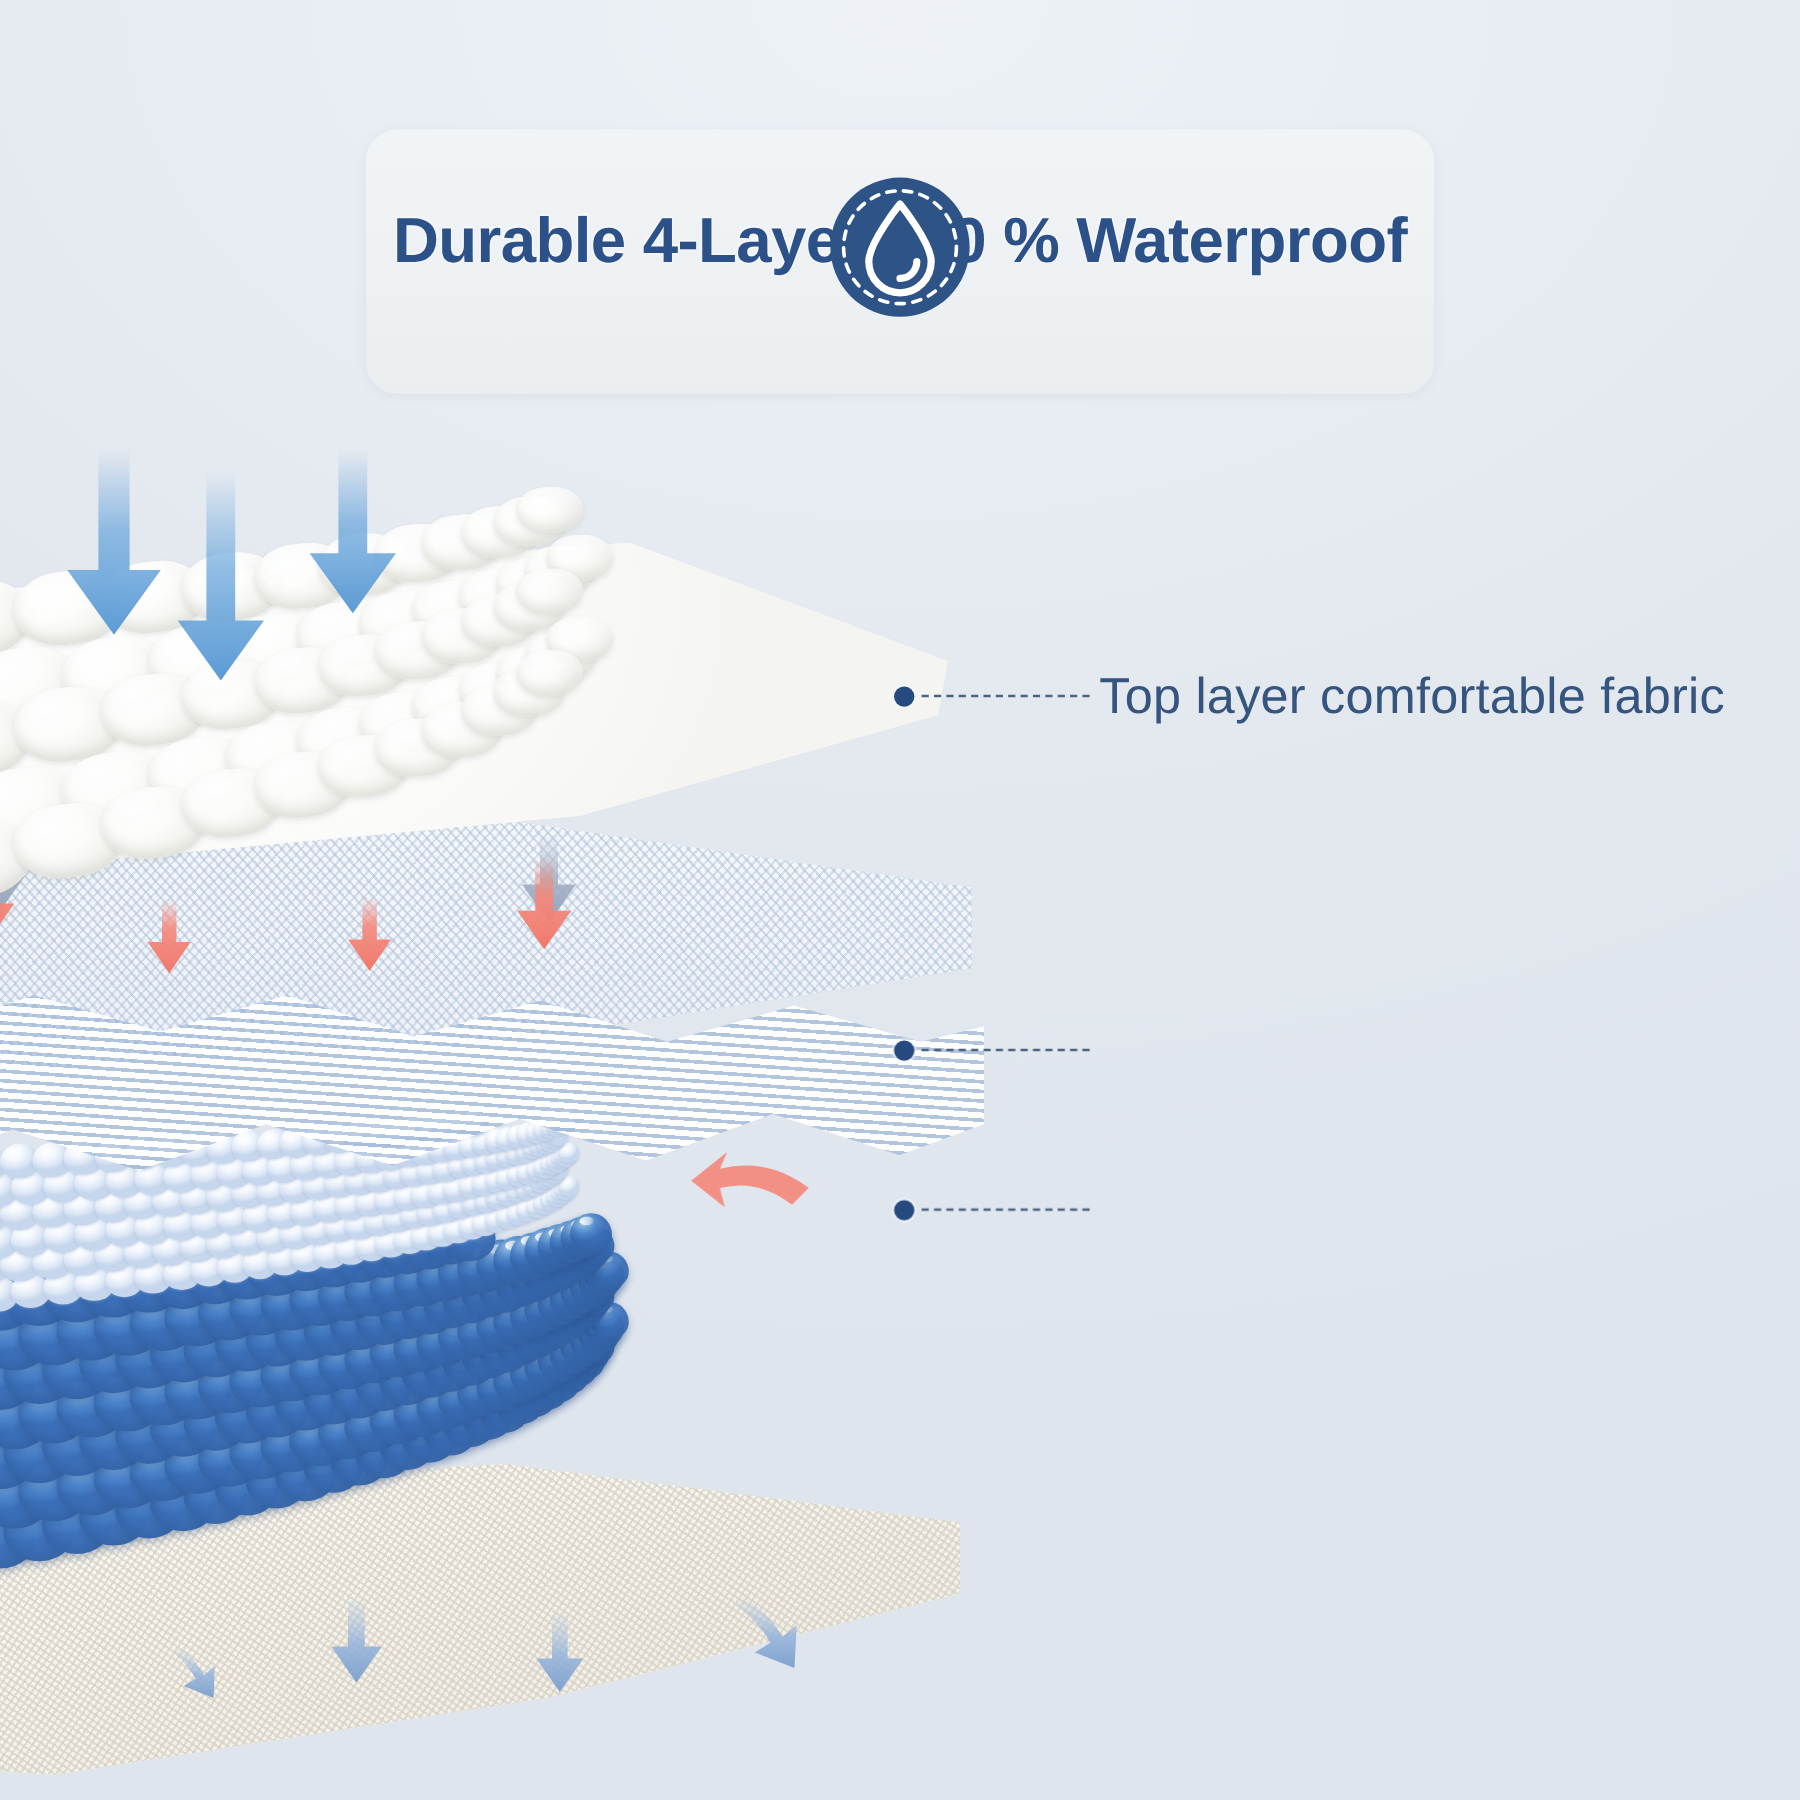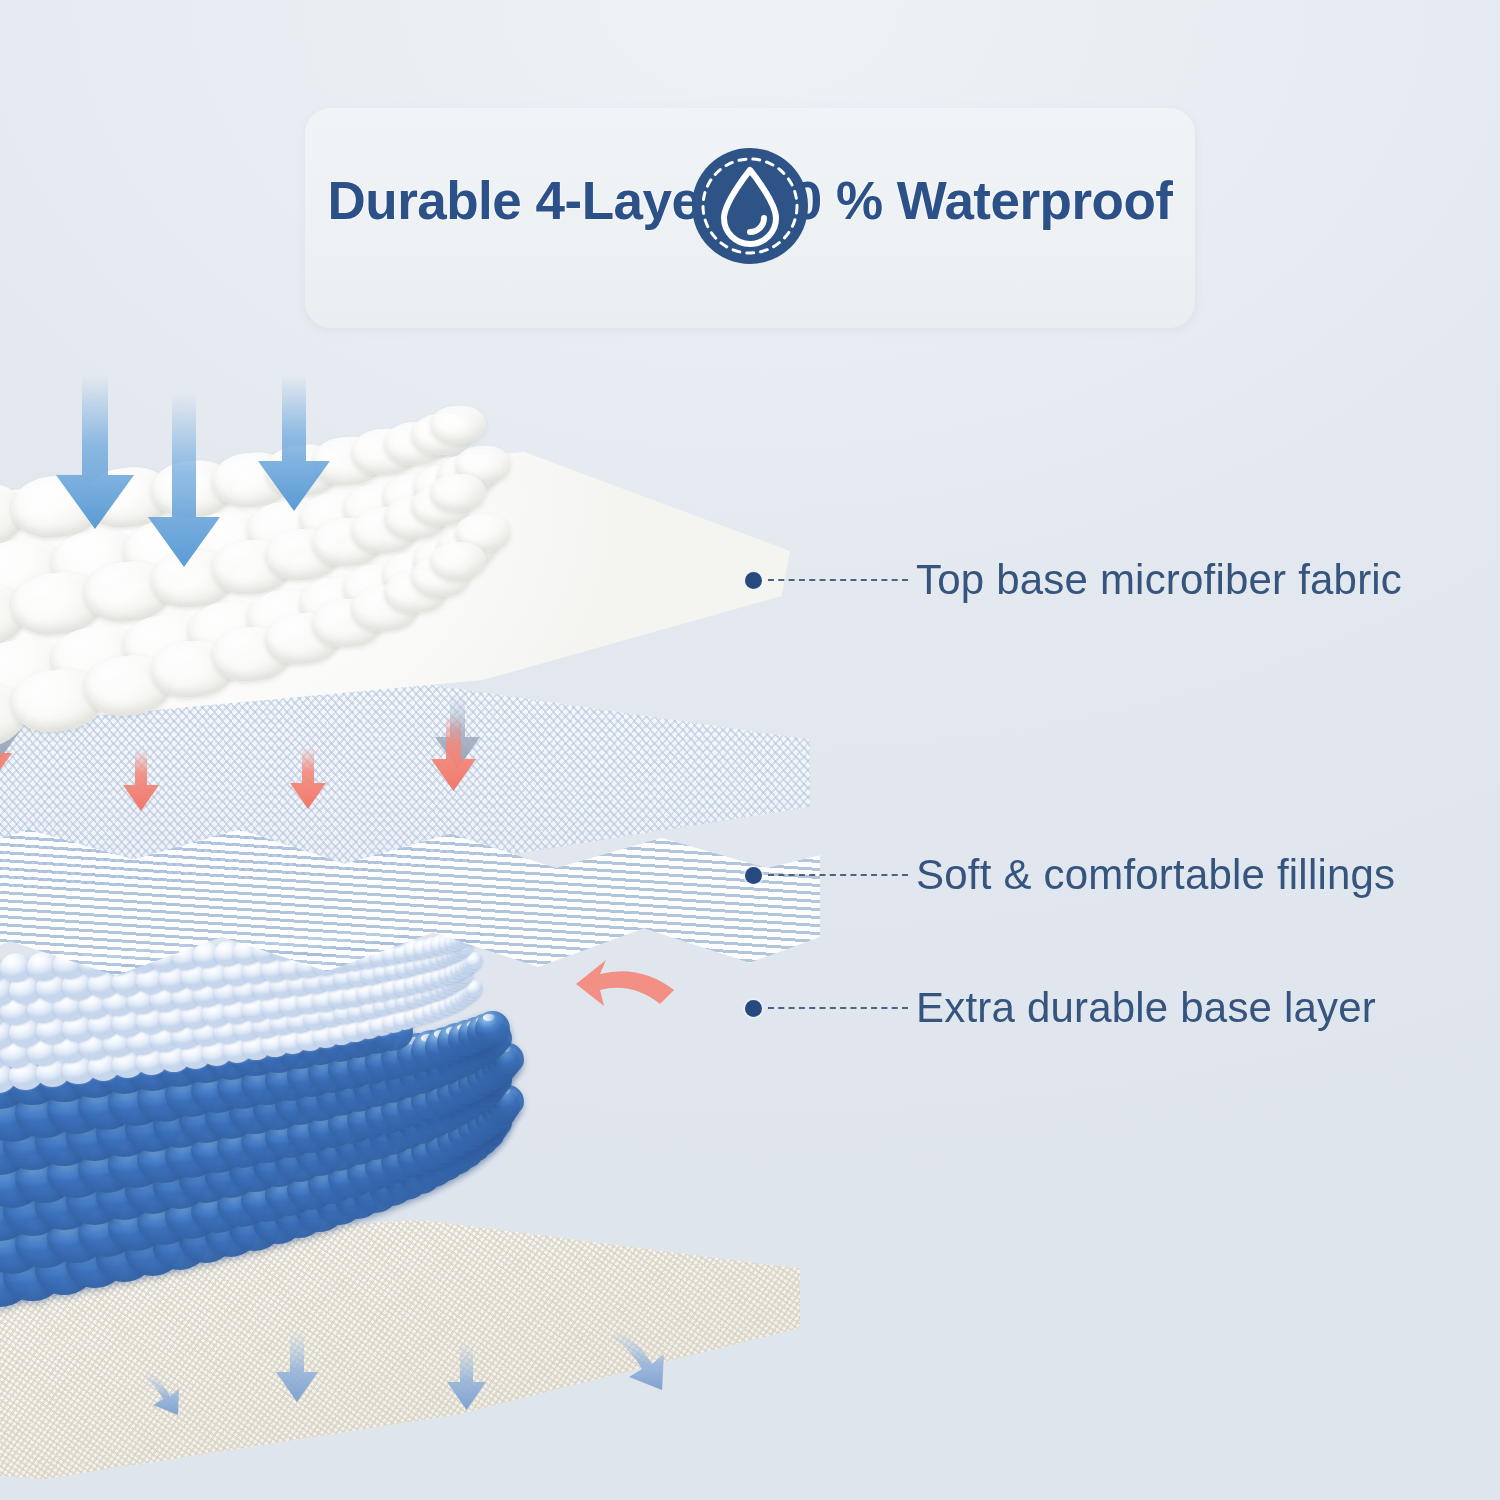--- a/index.html
+++ b/index.html
@@ -729,29 +729,27 @@
         <path d="M60 24 C60 24 86 56 86 72 a26 26 0 0 1 -52 0 C34 56 60 24 60 24 Z" fill="none" stroke="#ffffff" stroke-width="6" stroke-linejoin="round"></path>
         <path d="M74 72 a14 14 0 0 1 -14 14" fill="none" stroke="#ffffff" stroke-width="6" stroke-linecap="round"></path>
       </svg>
     </div>
     <div id="title">Durable 4-Layer 100 % Waterproof</div>
   </div>
 
   <div class="callout" id="callout-1">
     <span class="dot"></span>
     <span class="dash"></span>
-    <span class="ctext">Top base microfiber fabric</span>
+    <span class="ctext">Top layer comfortable fabric</span>
   </div>
 
   <div class="callout" id="callout-2">
     <span class="dot"></span>
     <span class="dash"></span>
-    <span class="ctext">Soft &amp; comfortable fillings</span>
   </div>
 
   <div class="callout" id="callout-3">
     <span class="dot"></span>
     <span class="dash"></span>
-    <span class="ctext">Extra durable base layer</span>
   </div>
 
 
 </div>
 
 </body></html>

